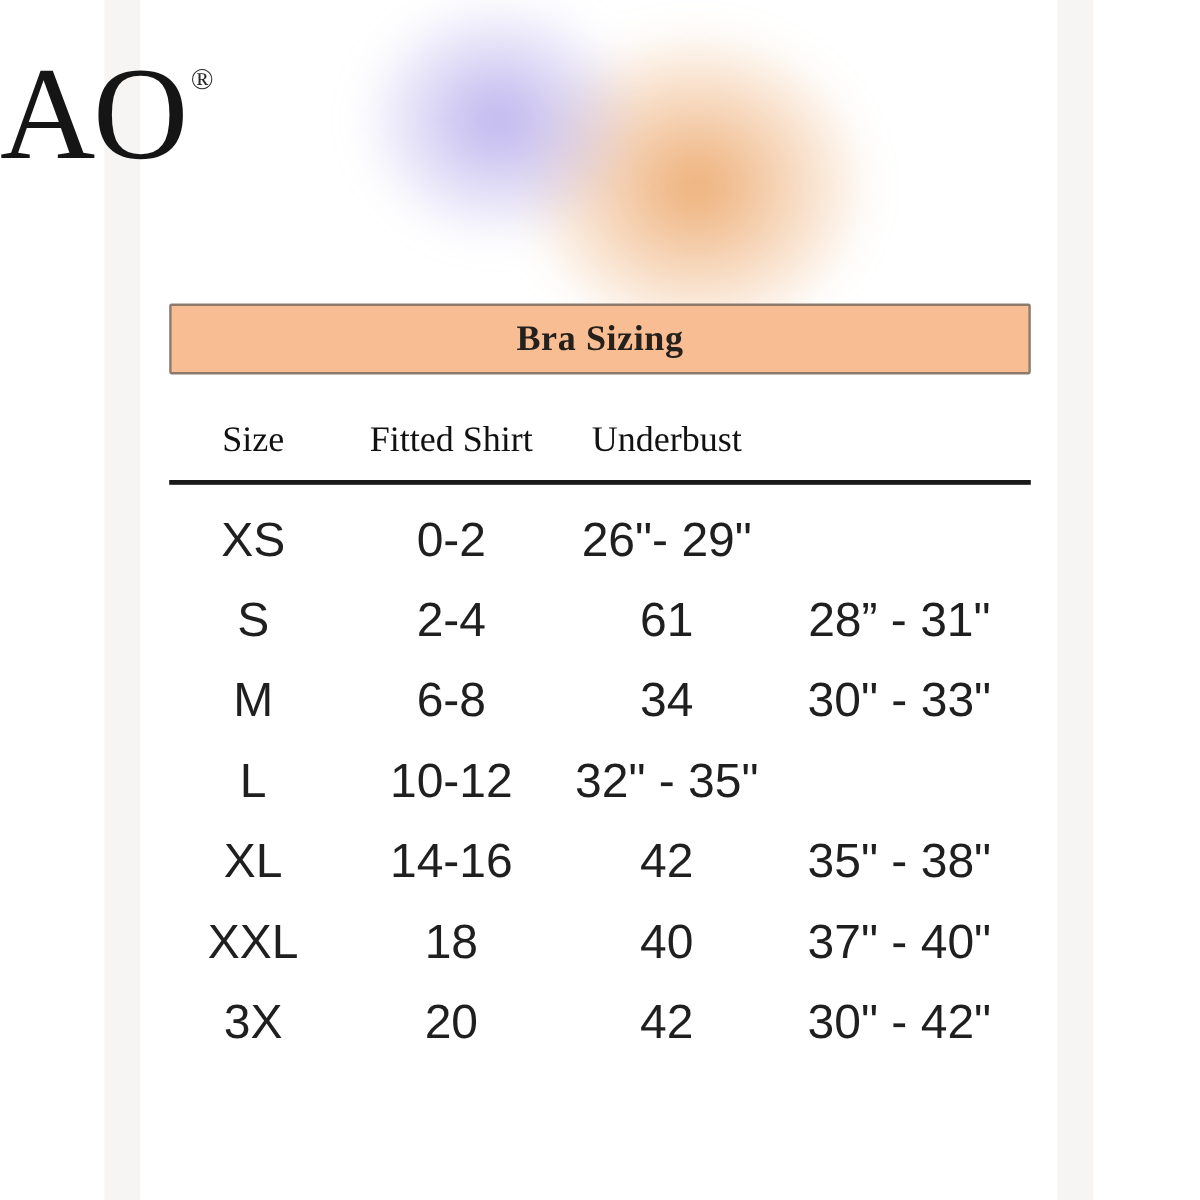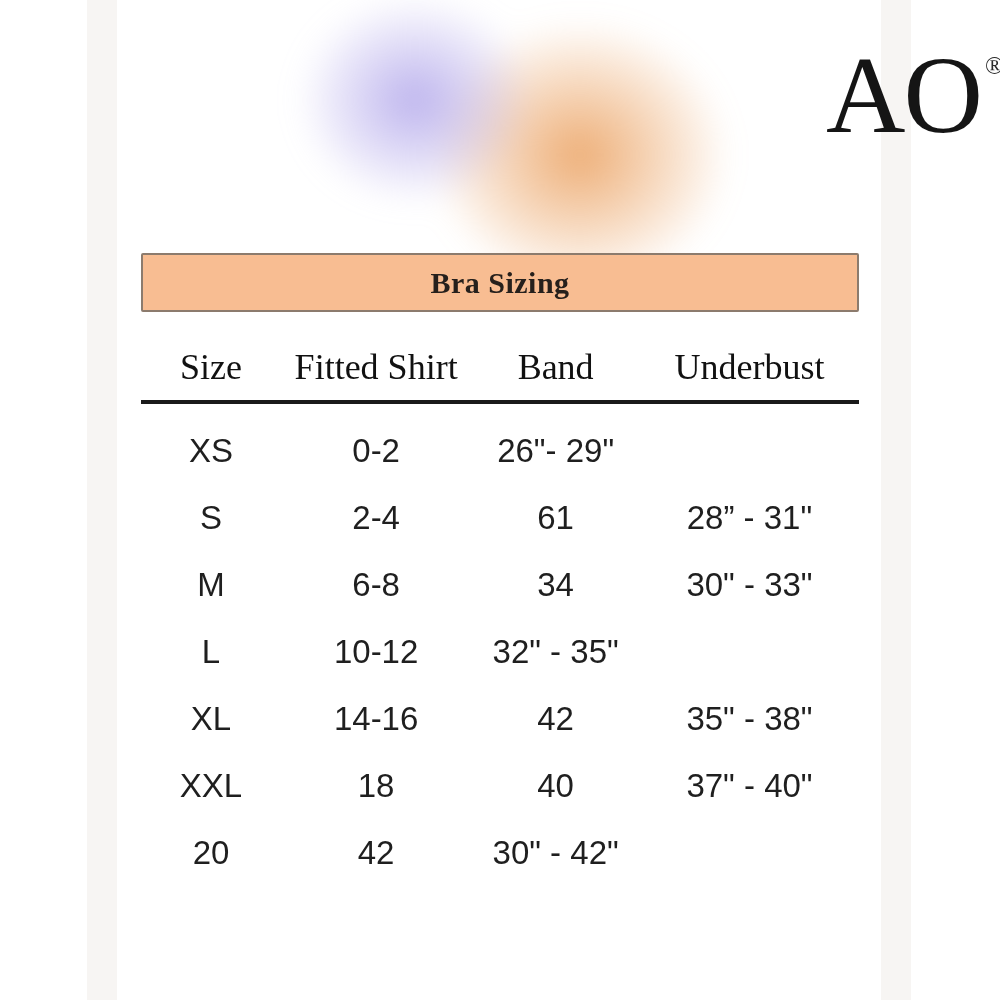--- a/index.html
+++ b/index.html
@@ -24,21 +24,21 @@
     position:absolute; left:250px; top:-20px; width:520px; height:330px;
     background:
       radial-gradient(ellipse 118px 105px at 165px 120px, rgba(177,166,234,0.85) 0%, rgba(177,166,234,0.0) 100%),
       radial-gradient(ellipse 150px 135px at 330px 175px, rgba(233,153,83,0.8) 0%, rgba(233,153,83,0.0) 100%);
     filter: blur(14px);
   }
 
   
   .logo-wrap {
     position:absolute; left:0; top:40px; width:1000px;
-    text-align:right; z-index:2;
+    text-align:left; z-index:2;
   }
   .logo {
     font-family:"Liberation Serif", serif;
     font-size:110px; line-height:1; font-weight:400;
     color:#151515; letter-spacing:-2px;
     display:inline-block;
   }
   .reg {
     font-family:"Liberation Serif", serif;
     font-size:25px; letter-spacing:0;
@@ -66,30 +66,30 @@
     position:absolute; left:141px; top:334px; width:718px; z-index:2;
   }
   .grid-row {
     display:grid;
     grid-template-columns:19.5% 26.5% 23.5% 30.5%;
     align-items:center; text-align:center;
   }
   .head-row {
     height:66px;
     font-family:"Liberation Serif", serif;
-    font-size:36px; color:#111111;
+    font-size:30px; color:#111111;
   }
   .head-rule {
     height:4px; background:#1a1a1a; width:100%;
   }
   .body-rows { padding-top:13px; }
   .data-row {
     height:67px;
     font-family:"Liberation Sans", sans-serif;
-    font-size:33px; color:#1f1f1f;
+    font-size:40px; color:#1f1f1f;
   }
 </style>
 </head>
 <body>
 
 <div class="side-strip left"></div>
 <div class="side-strip right"></div>
 
 <div class="hero-gradient"></div>
 
@@ -99,21 +99,20 @@
 
 <div class="banner">
   <span class="banner-title">Bra Sizing</span>
 </div>
 
 <div class="sizing-table">
 
   <div class="grid-row head-row">
     <span>Size</span>
     <span>Fitted Shirt</span>
-    <span>Band</span>
     <span>Underbust</span>
   </div>
 
   <div class="head-rule"></div>
 
   <div class="body-rows">
 
     <div class="grid-row data-row">
       <span>XS</span>
       <span>0-2</span>
@@ -148,19 +147,20 @@
     </div>
 
     <div class="grid-row data-row">
       <span>XXL</span>
       <span>18</span>
       <span>40</span>
       <span>37" - 40"</span>
     </div>
 
     <div class="grid-row data-row">
+      <span>3X</span>
       <span>20</span>
       <span>42</span>
       <span>30" - 42"</span>
     </div>
 
   </div>
 </div>
 
 </body></html>

